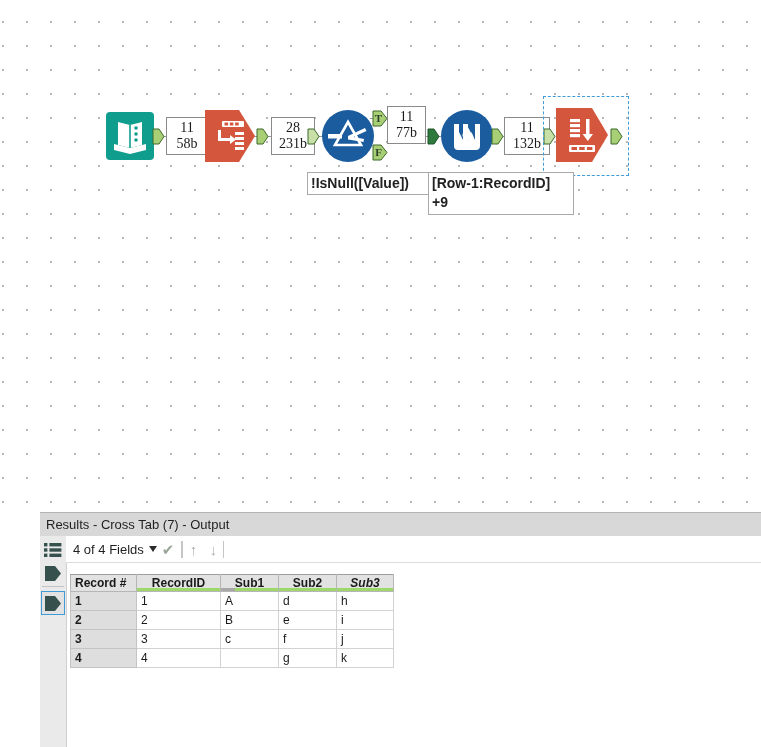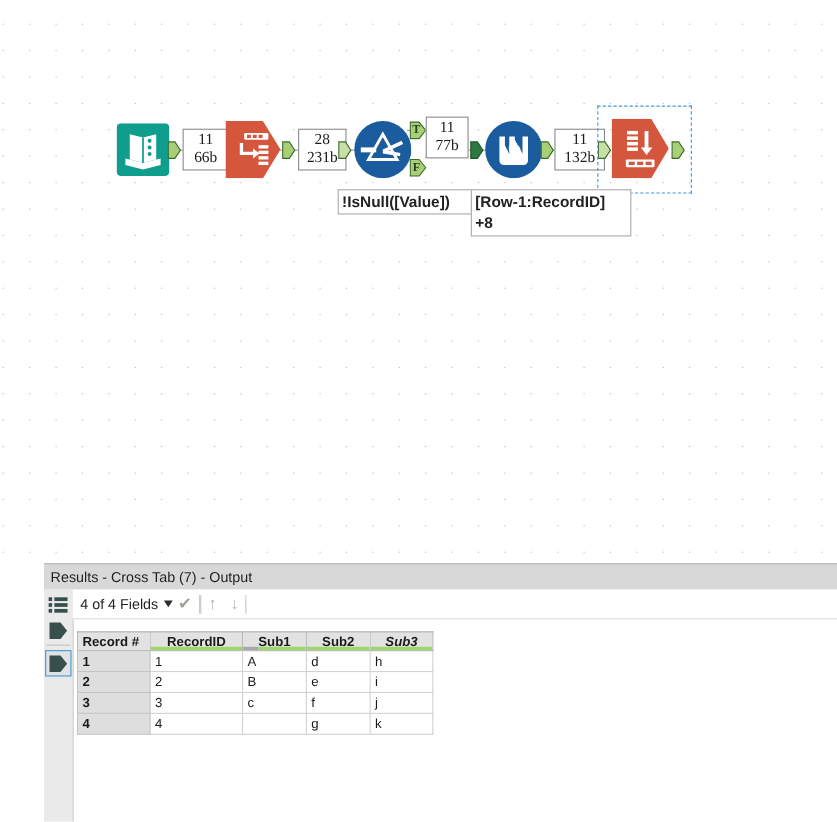--- a/index.html
+++ b/index.html
@@ -297,21 +297,21 @@
     </div>
 
     <div class="conn-arrow" style="left:152px; top:128px;">
       <svg width="13" height="17" viewBox="0 0 13 17">
         <path d="M1 1 L7 1 L12 8.5 L7 16 L1 16 Z" fill="#a9cf76" stroke="#3b6b2a" stroke-width="1"></path>
       </svg>
     </div>
 
     <div class="conn-box" style="left:166px; top:117px; width:42px; height:38px;">
       <span class="l1">11</span>
-      <span class="l2">66b</span>
+      <span class="l2">58b</span>
     </div>
 
     <div class="node" style="left:205px; top:110px; width:50px; height:52px;">
       <svg width="50" height="52" viewBox="0 0 50 52">
         <path d="M0 0 L34 0 L50 26 L34 52 L0 52 Z" fill="#d4563c"></path>
         <rect x="17" y="11" width="22" height="6" rx="1" fill="#ffffff"></rect>
         <rect x="19.5" y="12.5" width="3.6" height="3" fill="#d4563c"></rect>
         <rect x="24.8" y="12.5" width="3.6" height="3" fill="#d4563c"></rect>
         <rect x="30.1" y="12.5" width="3.6" height="3" fill="#d4563c"></rect>
         <rect x="30" y="22" width="9" height="3" fill="#ffffff"></rect>
@@ -413,21 +413,21 @@
     </div>
 
     <div class="conn-arrow" style="left:610px; top:128px;">
       <svg width="13" height="17" viewBox="0 0 13 17">
         <path d="M1 1 L7 1 L12 8.5 L7 16 L1 16 Z" fill="#a9cf76" stroke="#3b6b2a" stroke-width="1"></path>
       </svg>
     </div>
 
     <div class="anno" style="left:307px; top:172px; width:124px; height:23px;">!IsNull([Value])</div>
     <div class="anno" style="left:428px; top:172px; width:146px; height:43px;">[Row-1:RecordID]
-+8</div>
++9</div>
   </div>
 
   <div class="results">
 
     <div class="results-title">Results - Cross Tab (7) - Output</div>
 
     <div class="rail">
       <div class="rail-ico" style="top:4px;">
         <svg width="18" height="16" viewBox="0 0 18 16">
           <rect x="0" y="1" width="3.4" height="3.4" fill="#35504d"></rect>

